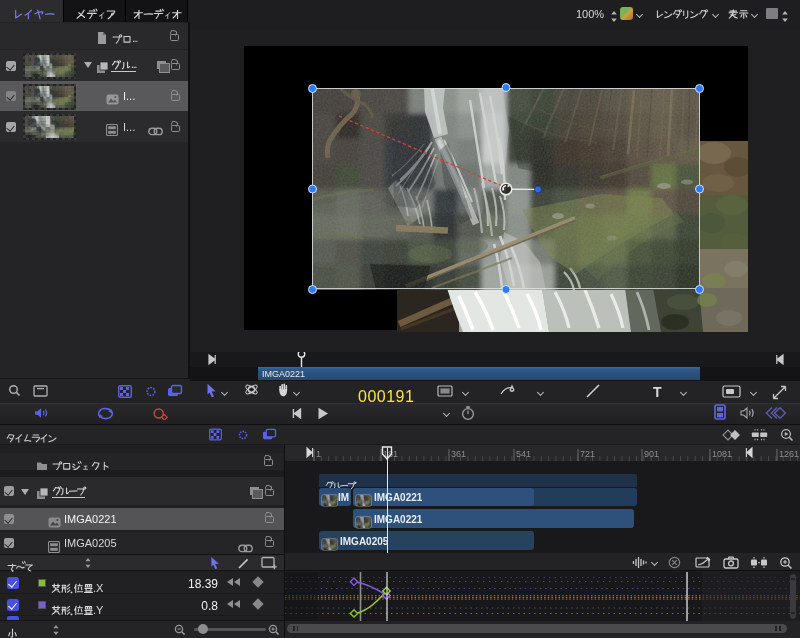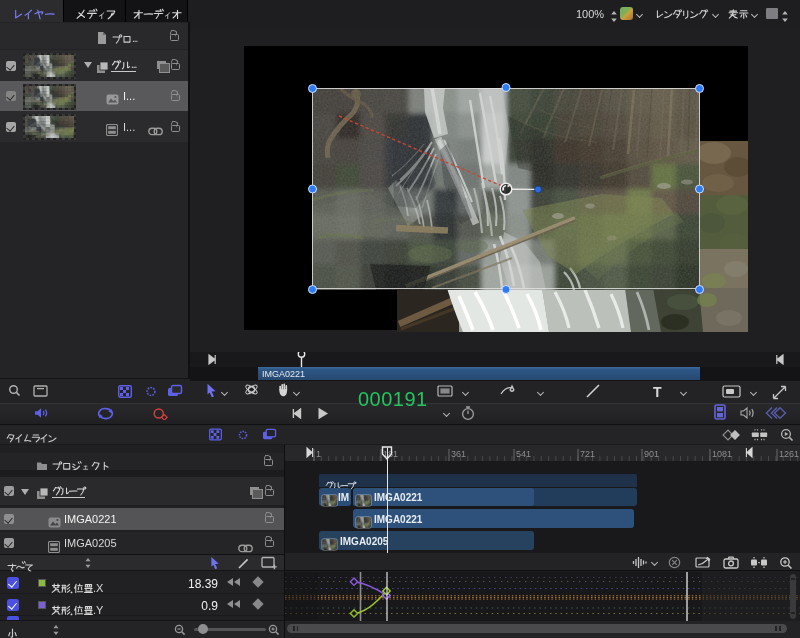--- a/index.html
+++ b/index.html
@@ -670,21 +670,21 @@
       </svg>
       <svg class="ab" style="left:740px;top:406px" width="16" height="14" viewBox="0 0 16 14">
         <path d="M1,5 h2.6 l3.4,-3 v10 l-3.4,-3 h-2.6 z" fill="none" stroke="#a8a8a8" stroke-width="1.1"></path>
         <path d="M9.4,4.6 q1.6,2.4 0,4.8 M11.8,3.2 q2.6,3.8 0,7.6" stroke="#a8a8a8" stroke-width="1.2" fill="none"></path>
       </svg>
       <svg class="ab" style="left:765px;top:406px" width="22" height="14" viewBox="0 0 22 14">
         <path d="M7,1.5 L1.5,7 L7,12.5 M12,1.5 L6.5,7 L12,12.5" fill="none" stroke="#585aa8" stroke-width="1.5"></path>
         <path d="M15,1.8 L20.4,7 L15,12.2 L9.6,7 Z" fill="none" stroke="#585aa8" stroke-width="1.5"></path>
       </svg>
     </div>
-<div class="ab" style="left:358px;top:388px;color:#22c55e;font-size:20px;letter-spacing:.5px">000191</div>
+<div class="ab" style="left:358px;top:388px;color:#fde047;font-size:16px;letter-spacing:.5px">000191</div>
 
 <div class="ab" style="left:0;top:424px;width:800px;height:21px;background:#242426;border-top:1px solid #101012;border-bottom:1px solid #1a1a1c"></div>
 <div class="ab" id="lbl-timeline" style="left:6px;top:429px;color:#cccccc"><svg width="50" height="11" viewBox="0 0 52 10" style="overflow:visible">
         <use href="#g-ta"></use>
         <use href="#g-i" x="8.7"></use>
         <use href="#g-mu" x="17.4"></use>
         <use href="#g-ra" x="26.1"></use>
         <use href="#g-i" x="34.8"></use>
         <use href="#g-n" x="43.5"></use>
       </svg></div>
@@ -819,21 +819,21 @@
         <circle cx="20" cy="8.8" r="0.9" fill="currentColor"></circle>
       </svg><span style="font-size:11px;vertical-align:1px">.X</span></div>
 <div class="ab" id="lbl-paramy" style="left:51px;top:601px;color:#d8d8d8;white-space:nowrap"><svg width="42" height="11" viewBox="0 0 41 10" style="overflow:visible">
         <use href="#g-hen"></use>
         <use href="#g-kei" x="9.6"></use>
         <use href="#g-i2" x="22"></use>
         <use href="#g-chi" x="31.6"></use>
         <circle cx="20" cy="8.8" r="0.9" fill="currentColor"></circle>
       </svg><span style="font-size:11px;vertical-align:1px">.Y</span></div>
 <div class="ab txt" style="left:170px;top:577px;width:48px;text-align:right;color:#f0f0f0;font-size:12px">18.39</div>
-<div class="ab txt" style="left:170px;top:599px;width:48px;text-align:right;color:#f0f0f0;font-size:12px">0.9</div>
+<div class="ab txt" style="left:170px;top:599px;width:48px;text-align:right;color:#f0f0f0;font-size:12px">0.8</div>
 <div class="ab kfarrows" style="left:227px;top:578px"></div>
 <div class="ab kfarrows" style="left:227px;top:600px"></div>
 <div class="ab diam" style="left:254px;top:578px"></div>
 <div class="ab diam" style="left:254px;top:600px"></div>
 
 <div class="ab" style="left:0;top:620px;width:284px;height:18px;background:#242426;border-top:1px solid #141416"></div>
 <div class="ab" id="lbl-small" style="left:7px;top:624px;color:#cccccc"><svg width="11" height="11" viewBox="0 0 10 10" style="overflow:visible">
         <use href="#g-ko"></use>
       </svg></div>
 <div class="ab" id="zoomctl">

